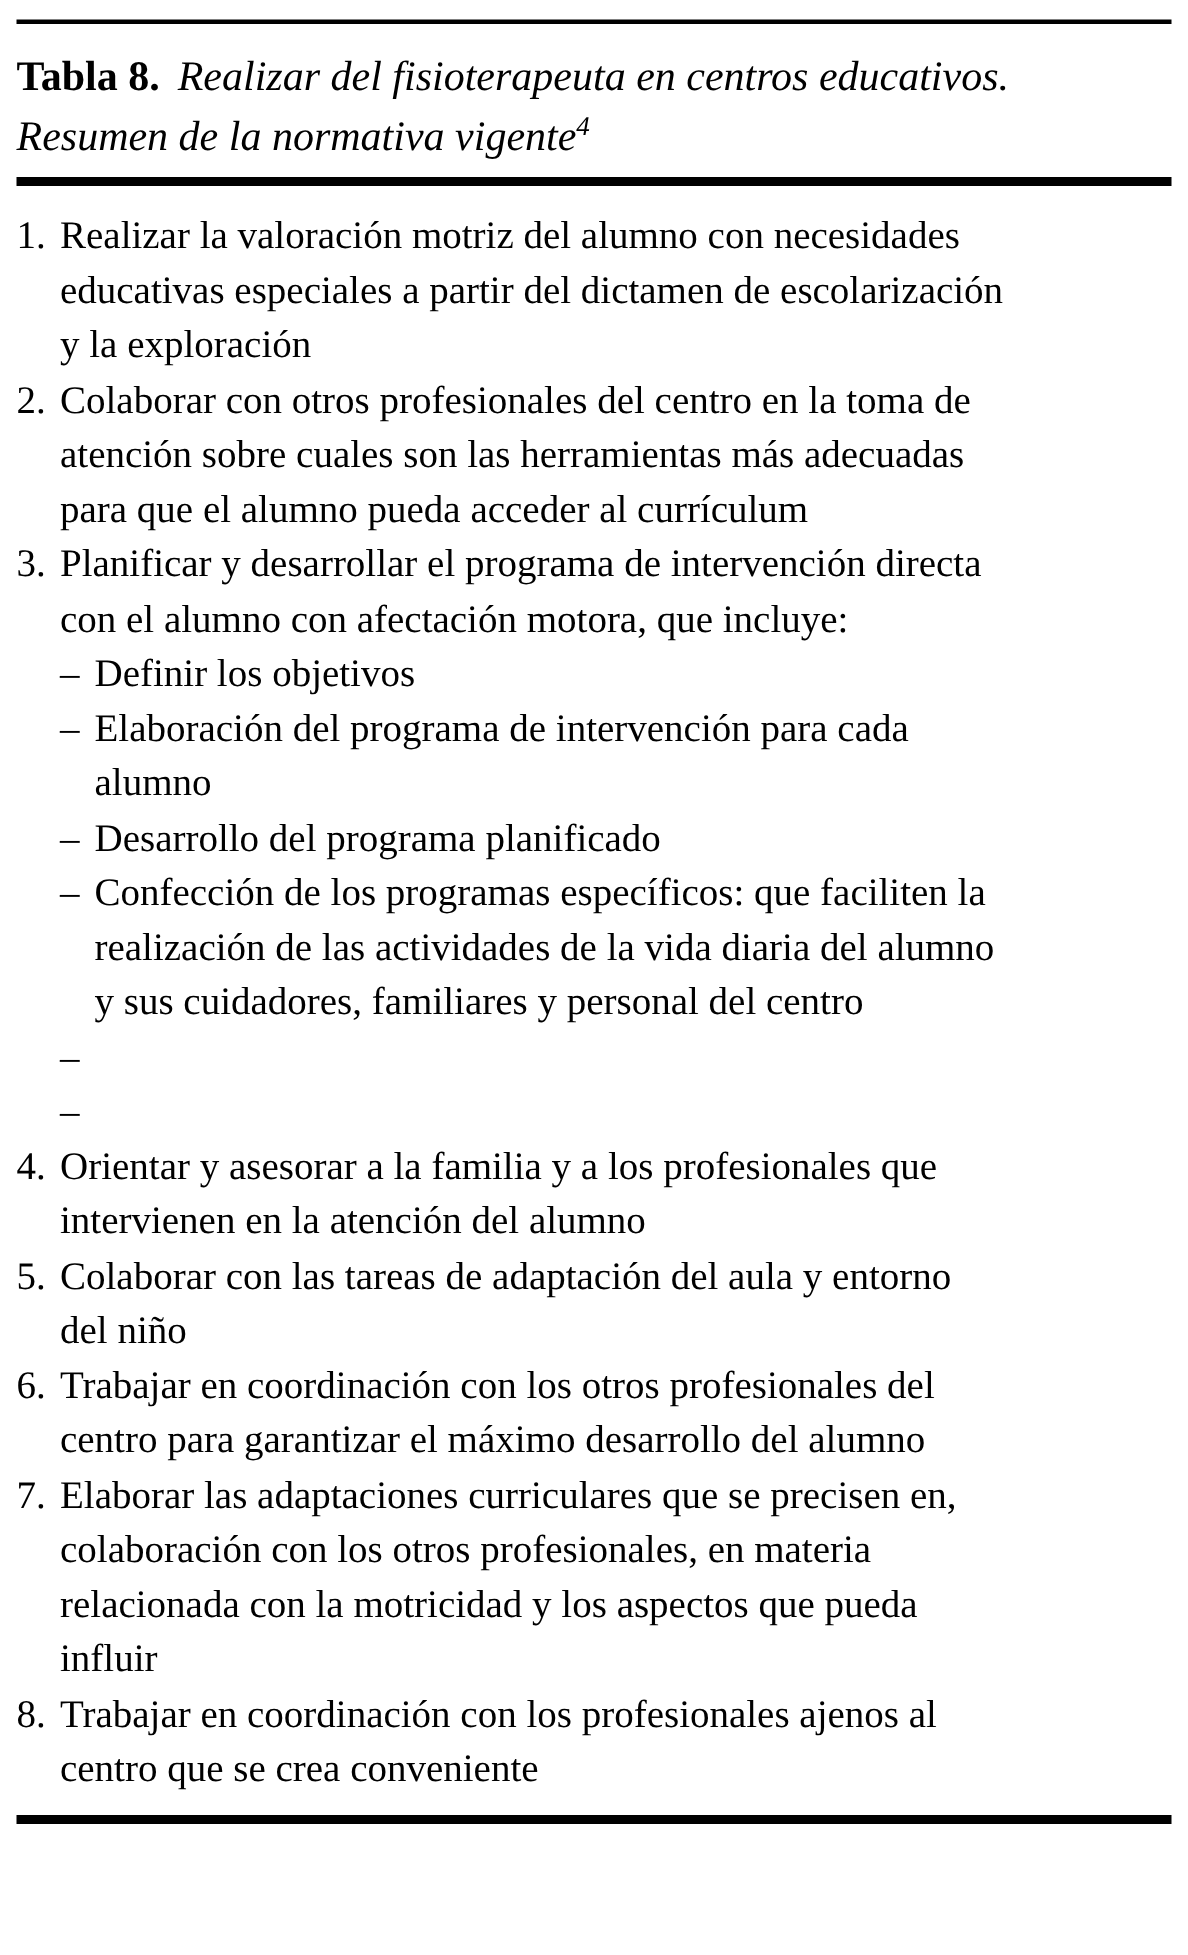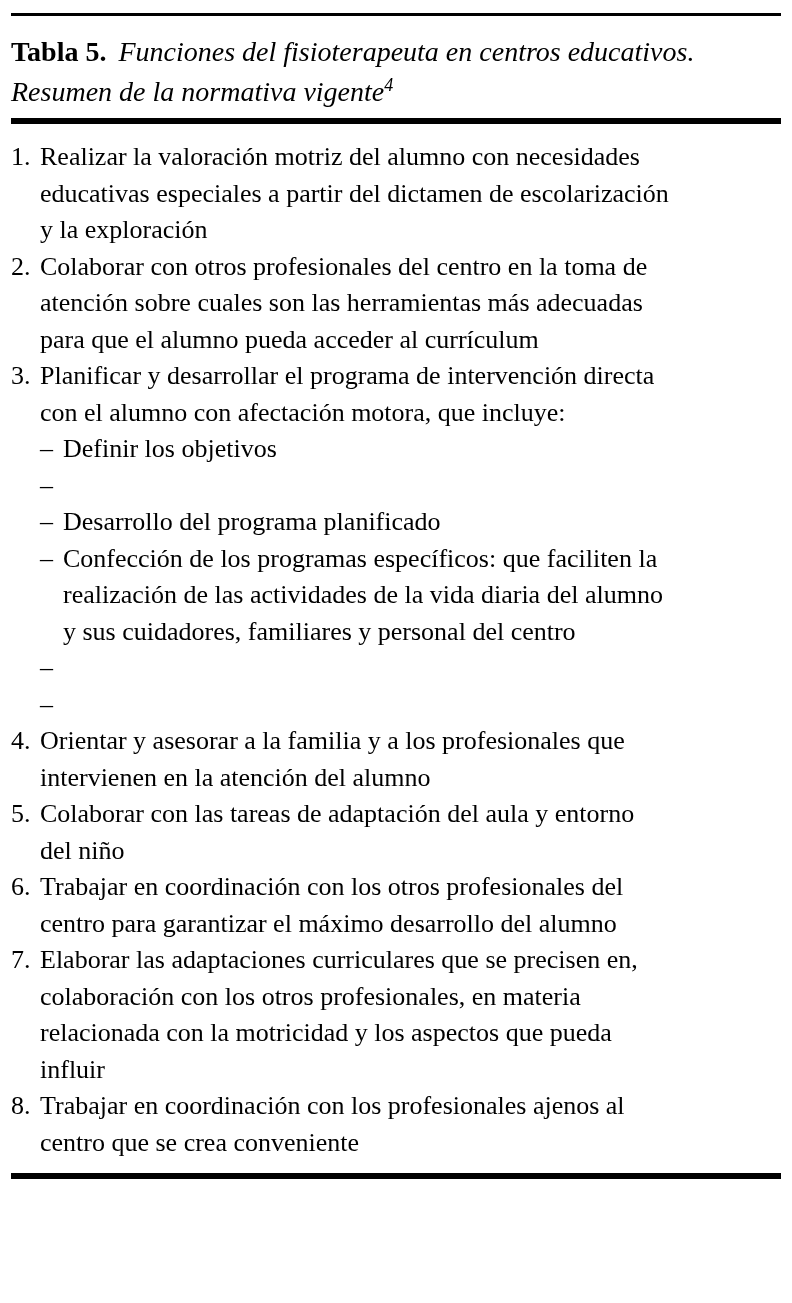--- a/index.html
+++ b/index.html
@@ -84,21 +84,21 @@
   }
 </style>
 </head>
 <body>
 
 <div class="page">
 
   <div class="rule thin"></div>
 
   <div class="caption">
-    <span class="cap-label">Tabla 5.</span><span class="cap-title">Funciones del fisioterapeuta en centros educativos.
+    <span class="cap-label">Tabla 8.</span><span class="cap-title">Realizar del fisioterapeuta en centros educativos.
 Resumen de la normativa vigente</span><span class="cap-sup">4</span>
   </div>
 
   <div class="rule thick-top"></div>
 
   <div class="list">
 
     <div class="item">
       <span class="num">1.</span>
       <div class="txt-wrap">
@@ -123,20 +123,22 @@
         <div class="txt">Planificar y desarrollar el programa de intervención directa
 con el alumno con afectación motora, que incluye:</div>
 
         <div class="subitem">
           <span class="dash">–</span>
           <div class="txt">Definir los objetivos</div>
         </div>
 
         <div class="subitem">
           <span class="dash">–</span>
+          <div class="txt">Elaboración del programa de intervención para cada
+alumno</div>
         </div>
 
         <div class="subitem">
           <span class="dash">–</span>
           <div class="txt">Desarrollo del programa planificado</div>
         </div>
 
         <div class="subitem">
           <span class="dash">–</span>
           <div class="txt">Confección de los programas específicos: que faciliten la

